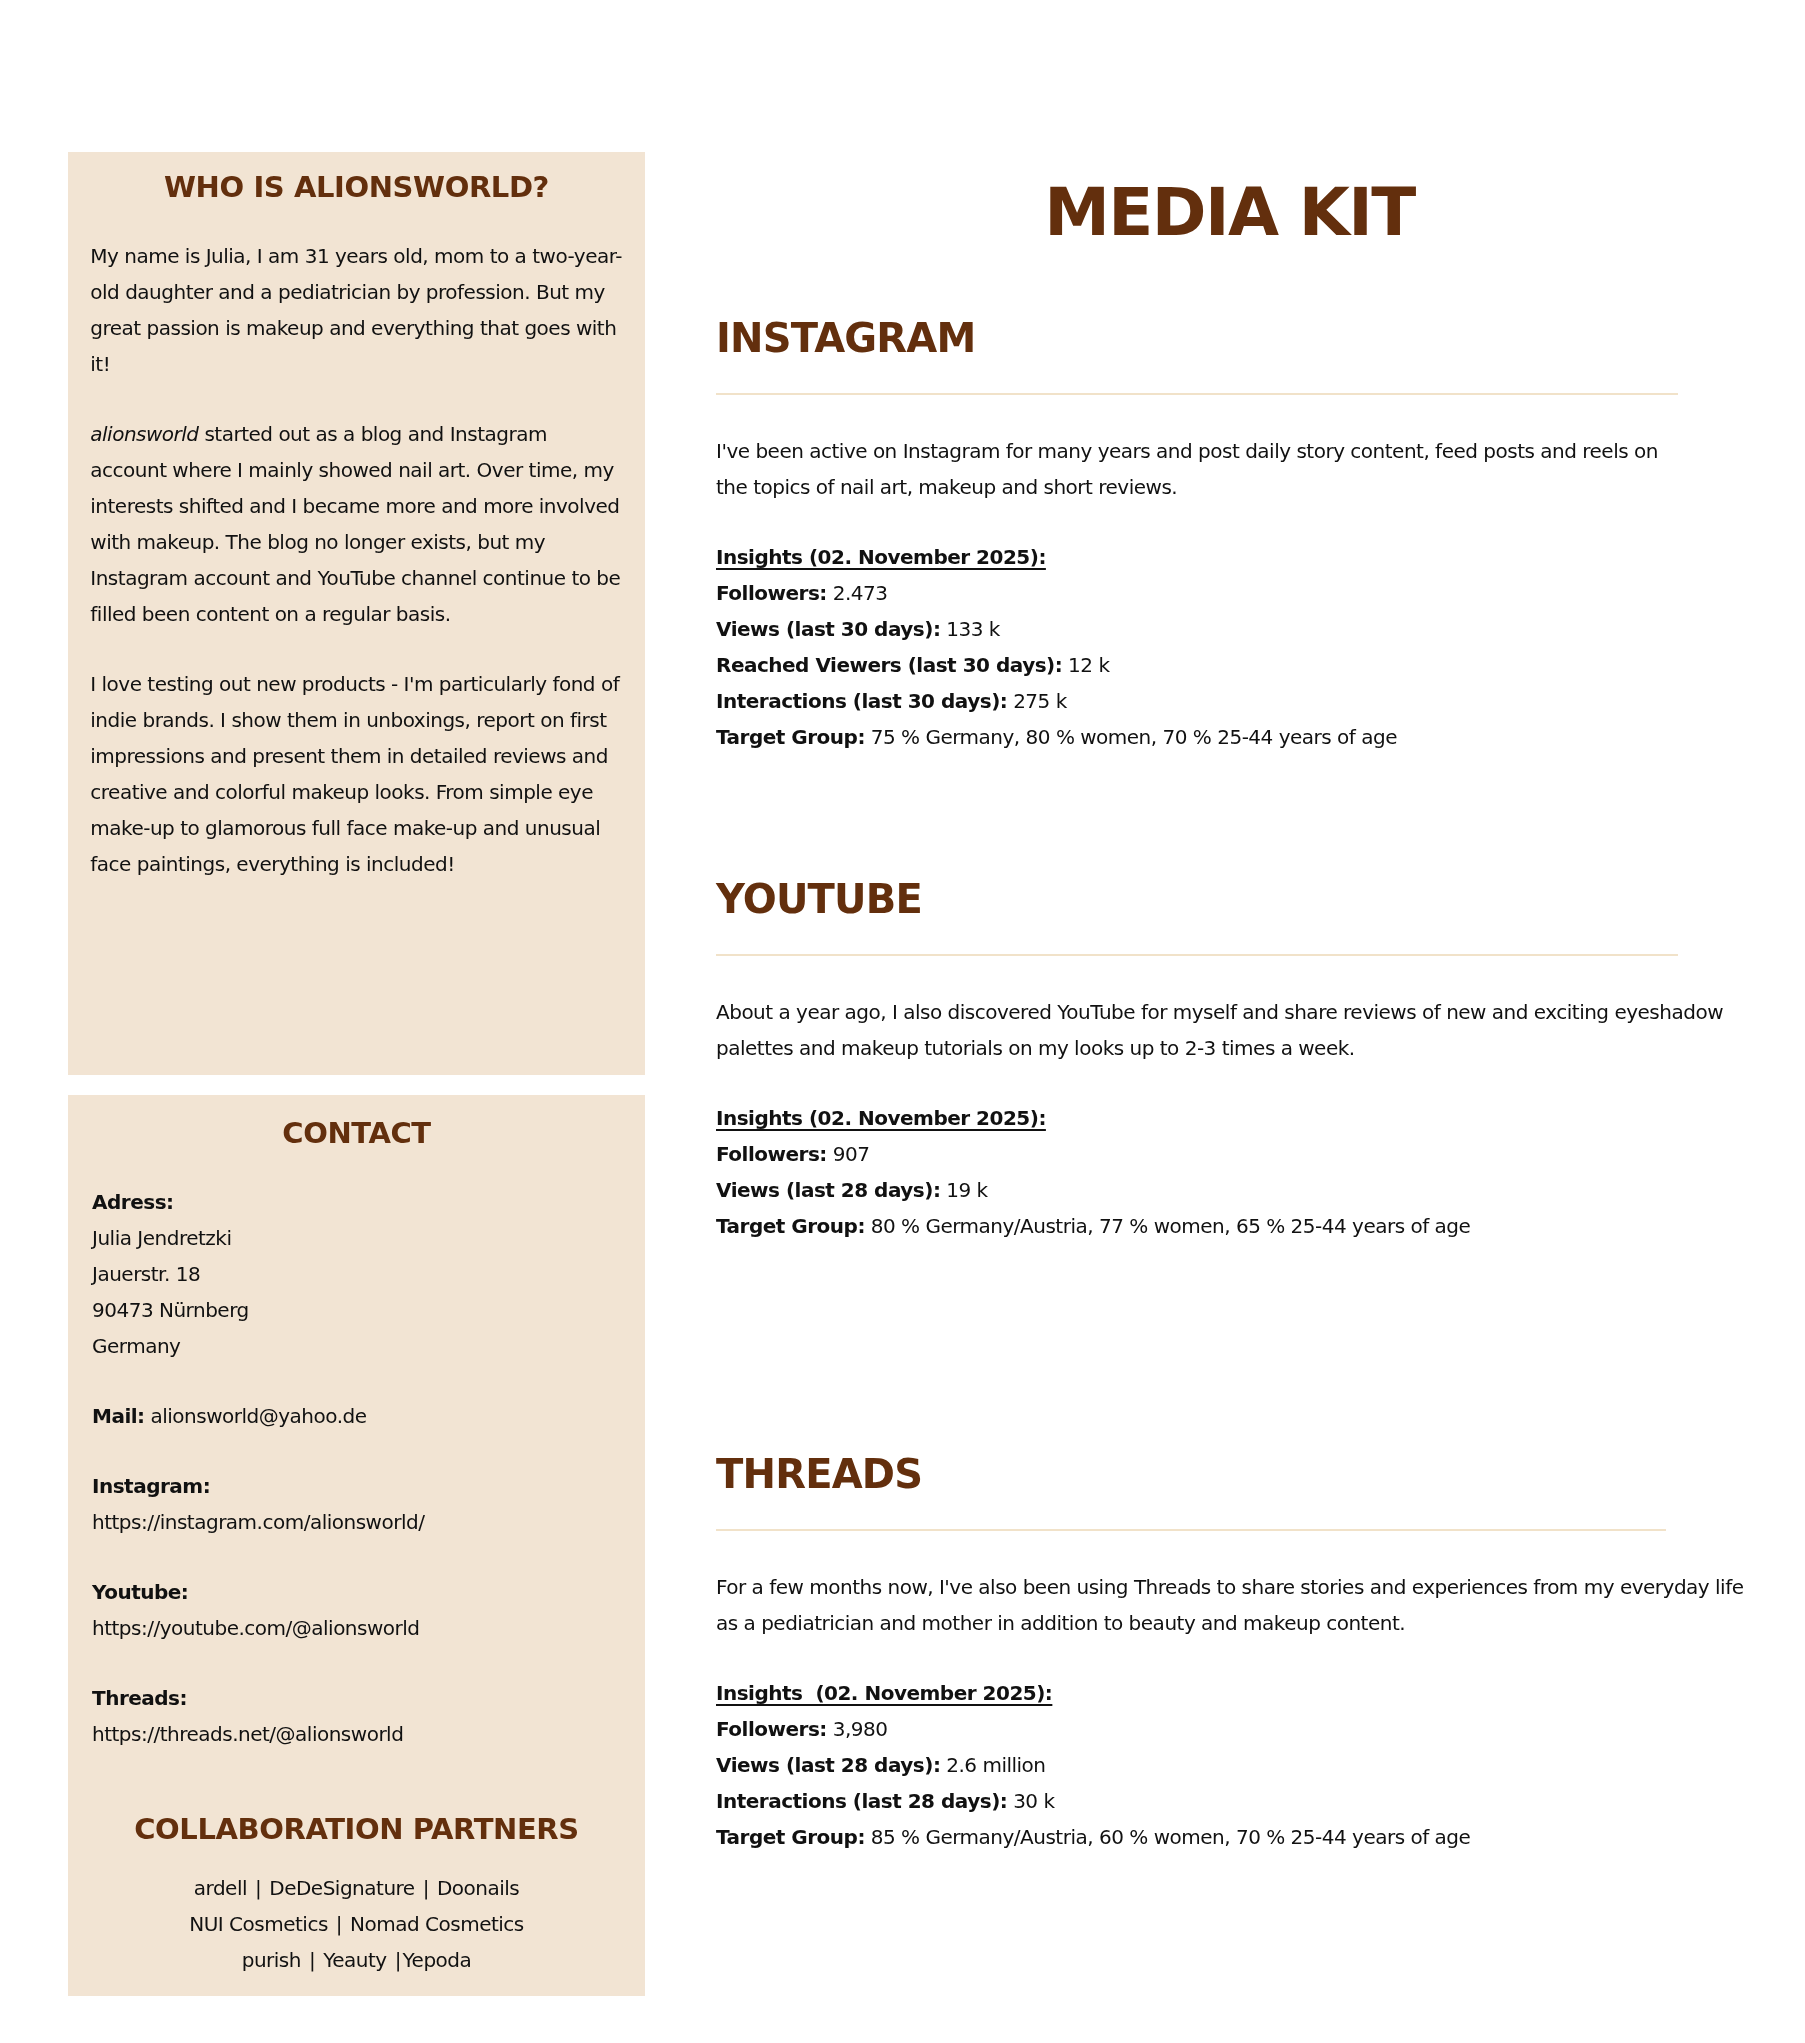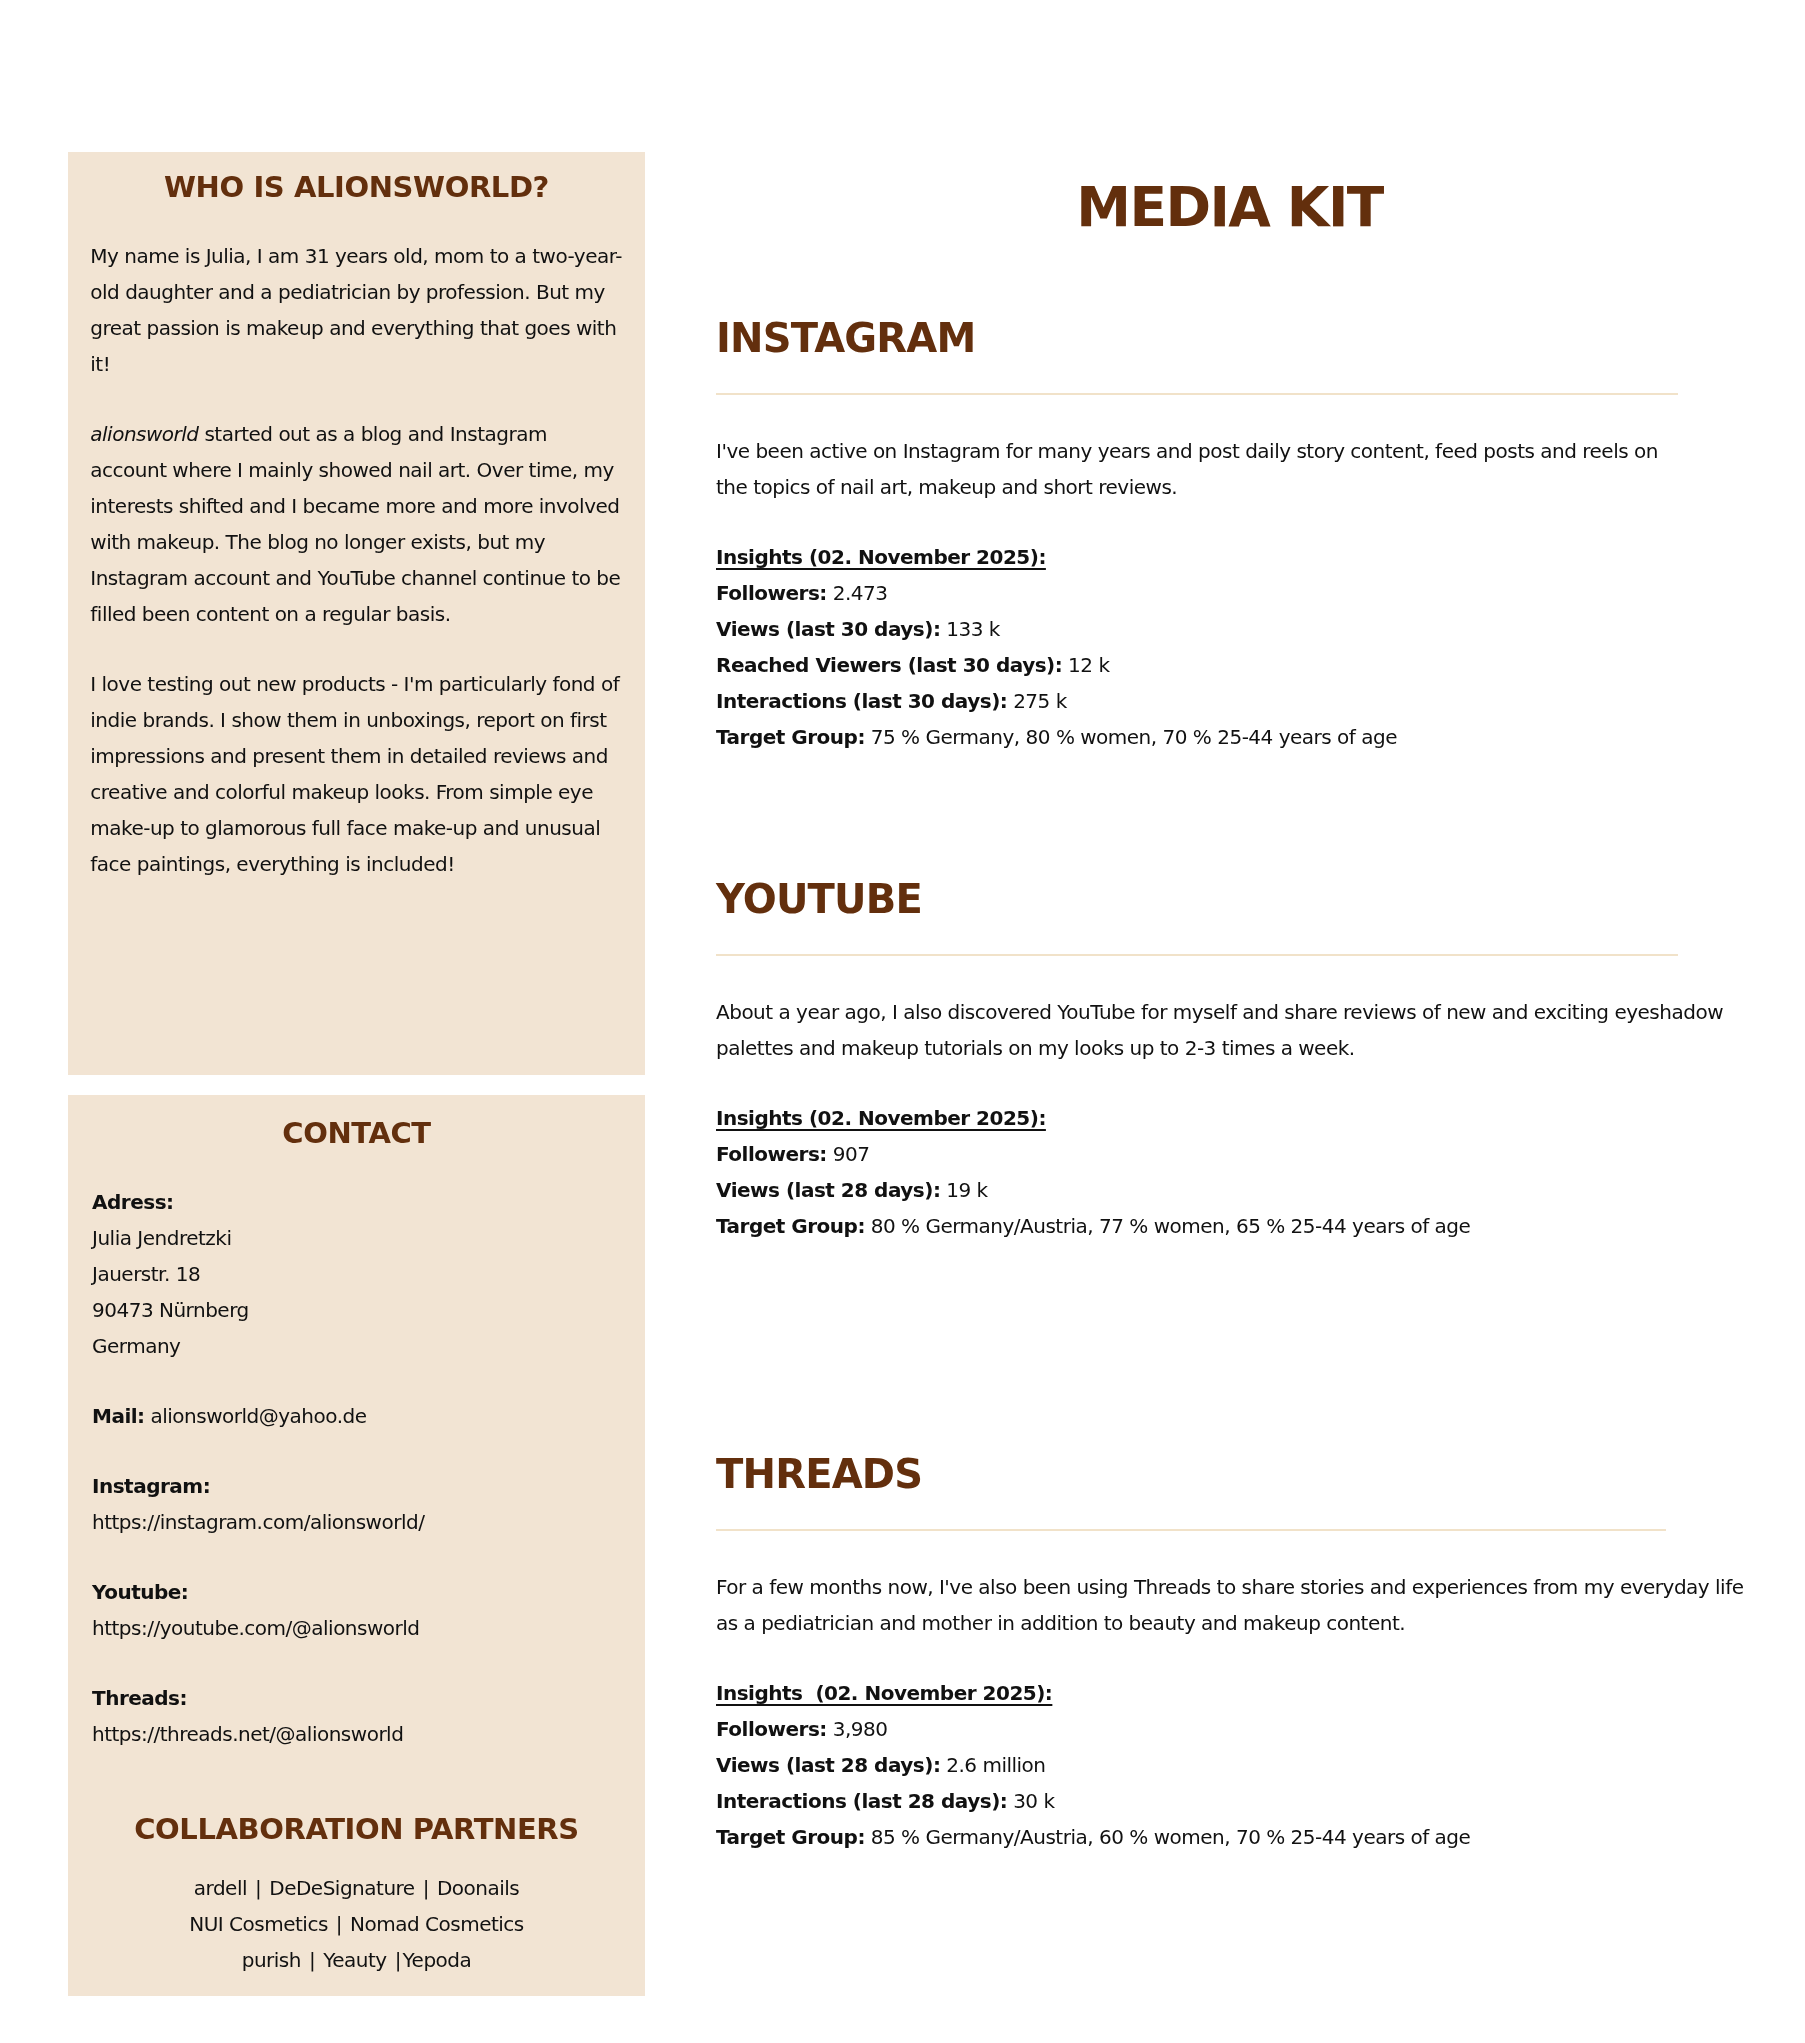--- a/index.html
+++ b/index.html
@@ -15,21 +15,21 @@
   #box-about p { margin: 0 0 34px 0; }
   #box-contact { top: 1047px; height: 814px; padding: 21px 24px 0 24px; }
   #box-contact .box-title { margin-bottom: 34px; }
   #box-contact .blk { margin-bottom: 34px; }
   #box-collab { top: 1730px; height: 218px; padding: 34px 16px 0 16px; }
   #box-collab .box-title { margin-bottom: 24px; }
   #box-collab .partners { text-align: center; }
   .sep { display: inline-block; margin: 0 8px; }
 
   #main-title { position: absolute; left: 958px; width: 543px; top: 180px; text-align: center;
-                color: #632f0d; font-weight: bold; font-size: 55px; letter-spacing: -1.6px; line-height: 1; }
+                color: #632f0d; font-weight: bold; font-size: 66px; letter-spacing: -1.6px; line-height: 1; }
   .section { position: absolute; left: 716px; width: 1037px; }
   .sec-head { color: #632f0d; font-weight: bold; font-size: 40px; letter-spacing: -0.8px; line-height: 1; }
   .divider { height: 2.4px; background: #f1e2c9; margin-top: 35px; }
   .sec-para { margin-top: 38px; }
   .insights-h { margin-top: 34px; font-weight: bold; text-decoration: underline; text-decoration-thickness: 2.4px; text-underline-offset: 4px; }
   .stats { }
   #sec-instagram { top: 318px; }
   #sec-instagram .divider { width: 962px; }
   #sec-youtube { top: 879px; }
   #sec-youtube .divider { width: 962px; }

